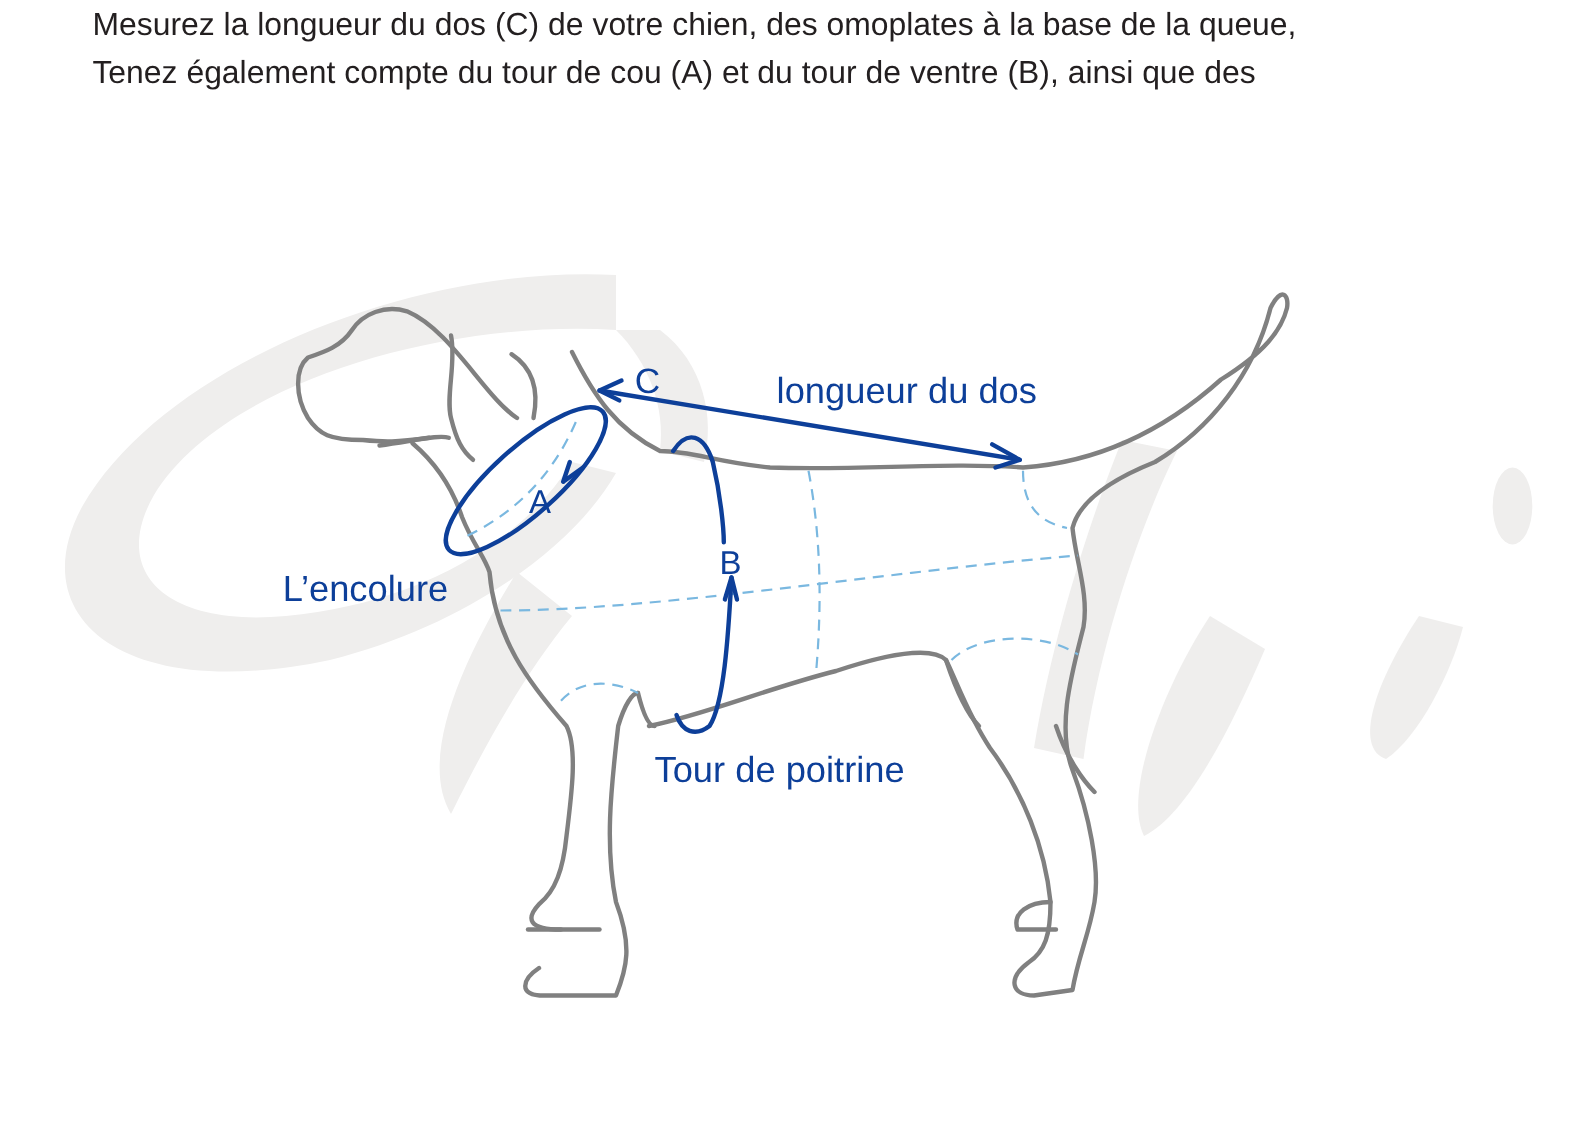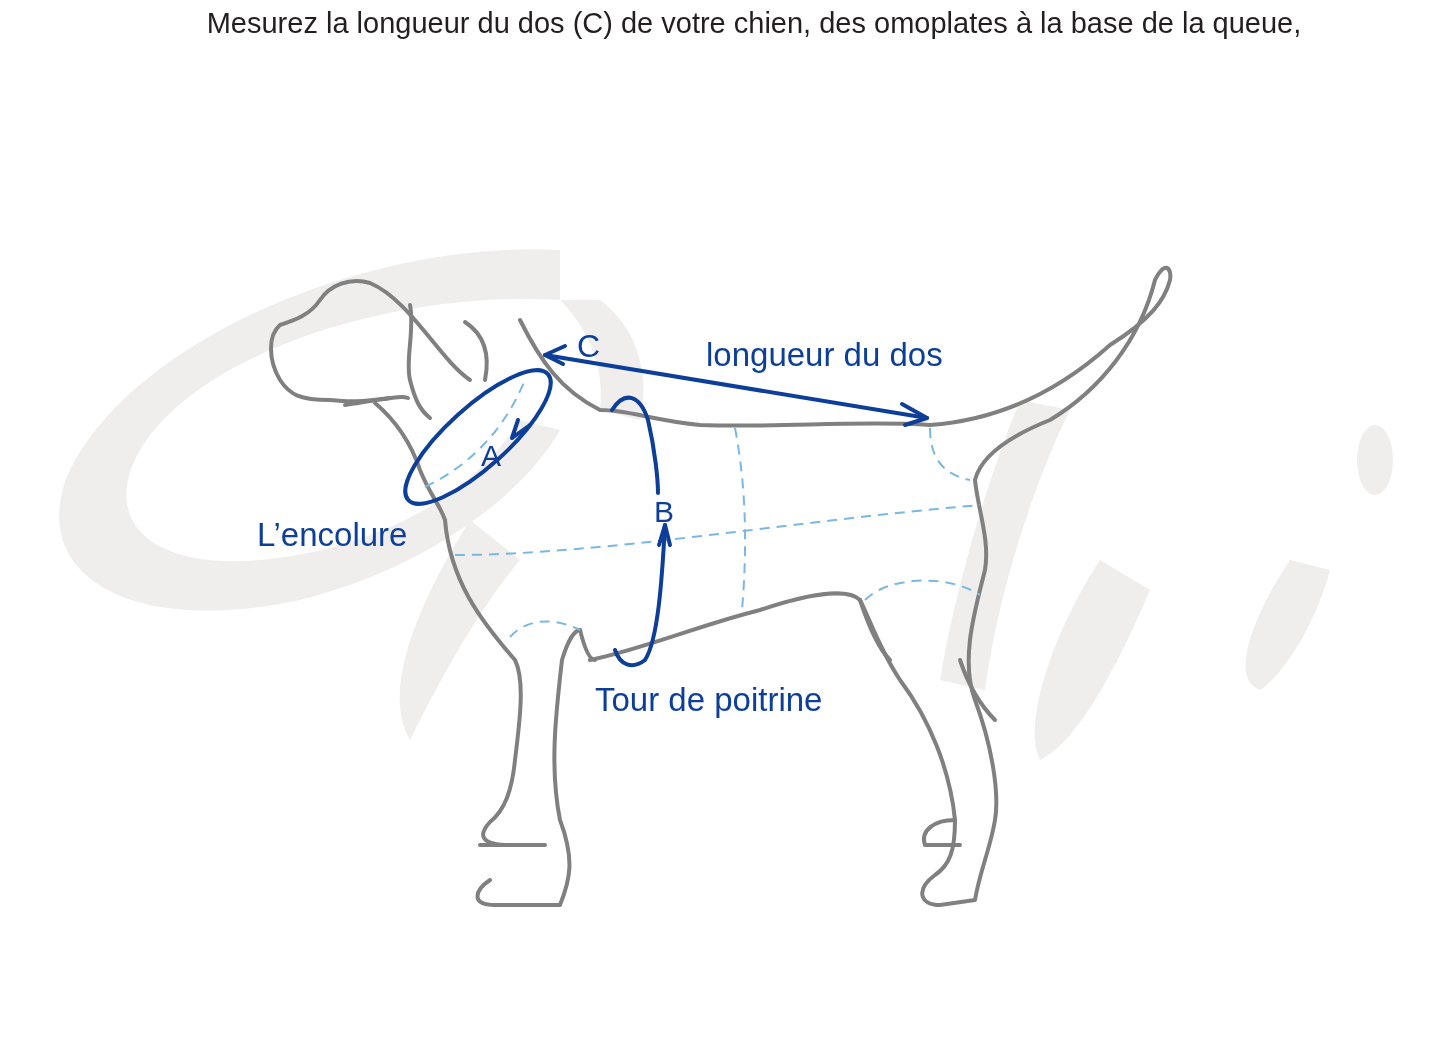--- a/index.html
+++ b/index.html
@@ -1,26 +1,27 @@
 <!DOCTYPE html>
 <html><head>
 <meta charset="utf-8">
 <style>
   html, body { margin:0; padding:0; background:#ffffff; }
   body { width:1445px; height:1037px; position:relative; overflow:hidden; font-family:"Liberation Sans", sans-serif; }
   .instructions { position:absolute; left:84px; top:2px; width:1340px; color:#231f20; font-size:29px; line-height:43px; font-family:"Liberation Sans", sans-serif; }
-  .instructions p { margin:0;text-align:center; }
+  .instructions p { margin:0; }
   svg.diagram { position:absolute; left:0; top:0; }
   .lbl { font-family:"Liberation Sans", sans-serif; fill:#0d3f99; }
 </style>
 </head>
 <body>
 
 <div class="instructions">
   <p>Mesurez la longueur du dos (C) de votre chien, des omoplates à la base de la queue,</p>
+  <p>Tenez également compte du tour de cou (A) et du tour de ventre (B), ainsi que des</p>
 </div>
 
 <svg class="diagram" width="1445" height="1037" viewBox="0 0 1445 1037">
 
   <g fill="#efeeed" stroke="none">
     <path d="M 560 250 C 380 240, 150 330, 75 460 C 20 560, 110 640, 300 600 C 420 570, 520 500, 560 430 L 520 420 C 470 500, 370 550, 260 560 C 150 570, 100 520, 140 450 C 200 350, 400 290, 560 300 Z"></path>
     <path d="M 600 300 C 640 330, 650 380, 640 420 L 600 410 C 605 370, 590 330, 560 300 Z"></path>
     <path d="M 470 520 C 420 600, 380 690, 410 740 C 430 700, 470 620, 520 560 Z"></path>
     <path d="M 1020 400 C 1000 450, 960 560, 940 680 L 985 690 C 1000 580, 1040 470, 1070 410 Z"></path>
     <path d="M 1100 560 C 1060 620, 1020 720, 1040 760 C 1080 740, 1120 660, 1150 590 Z"></path>

